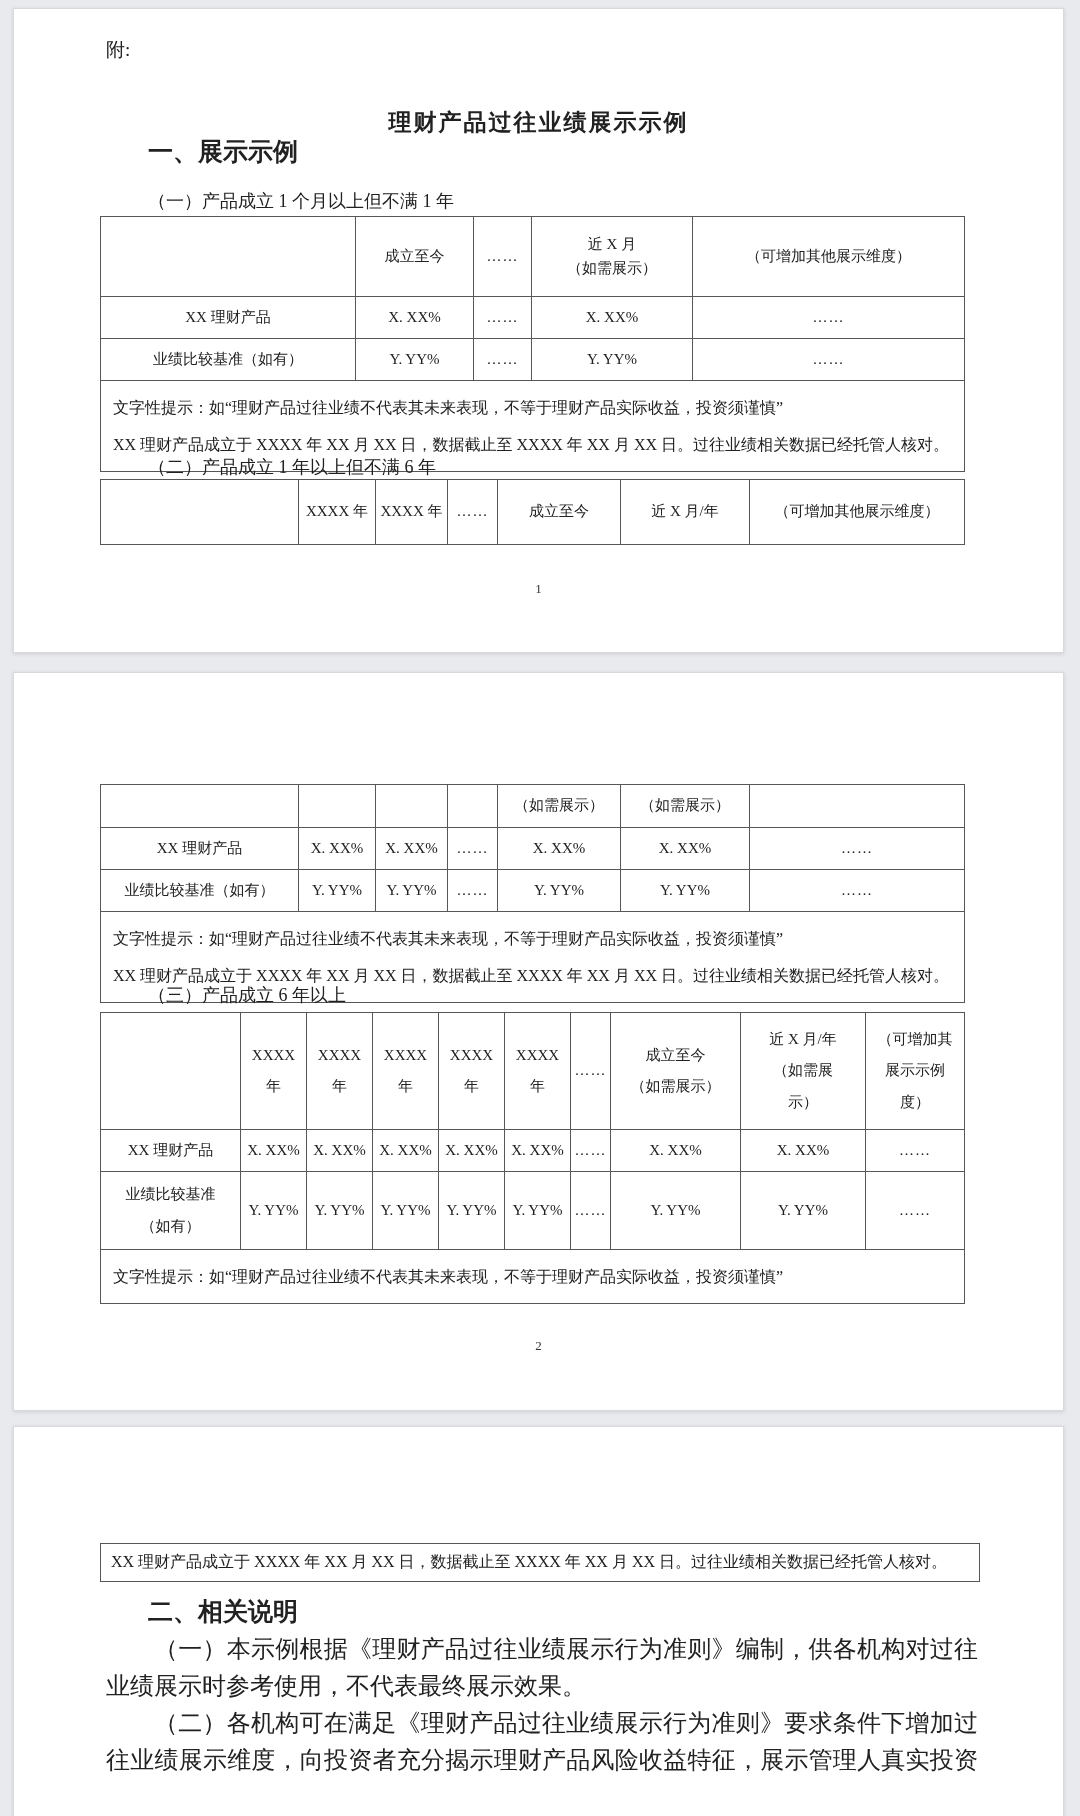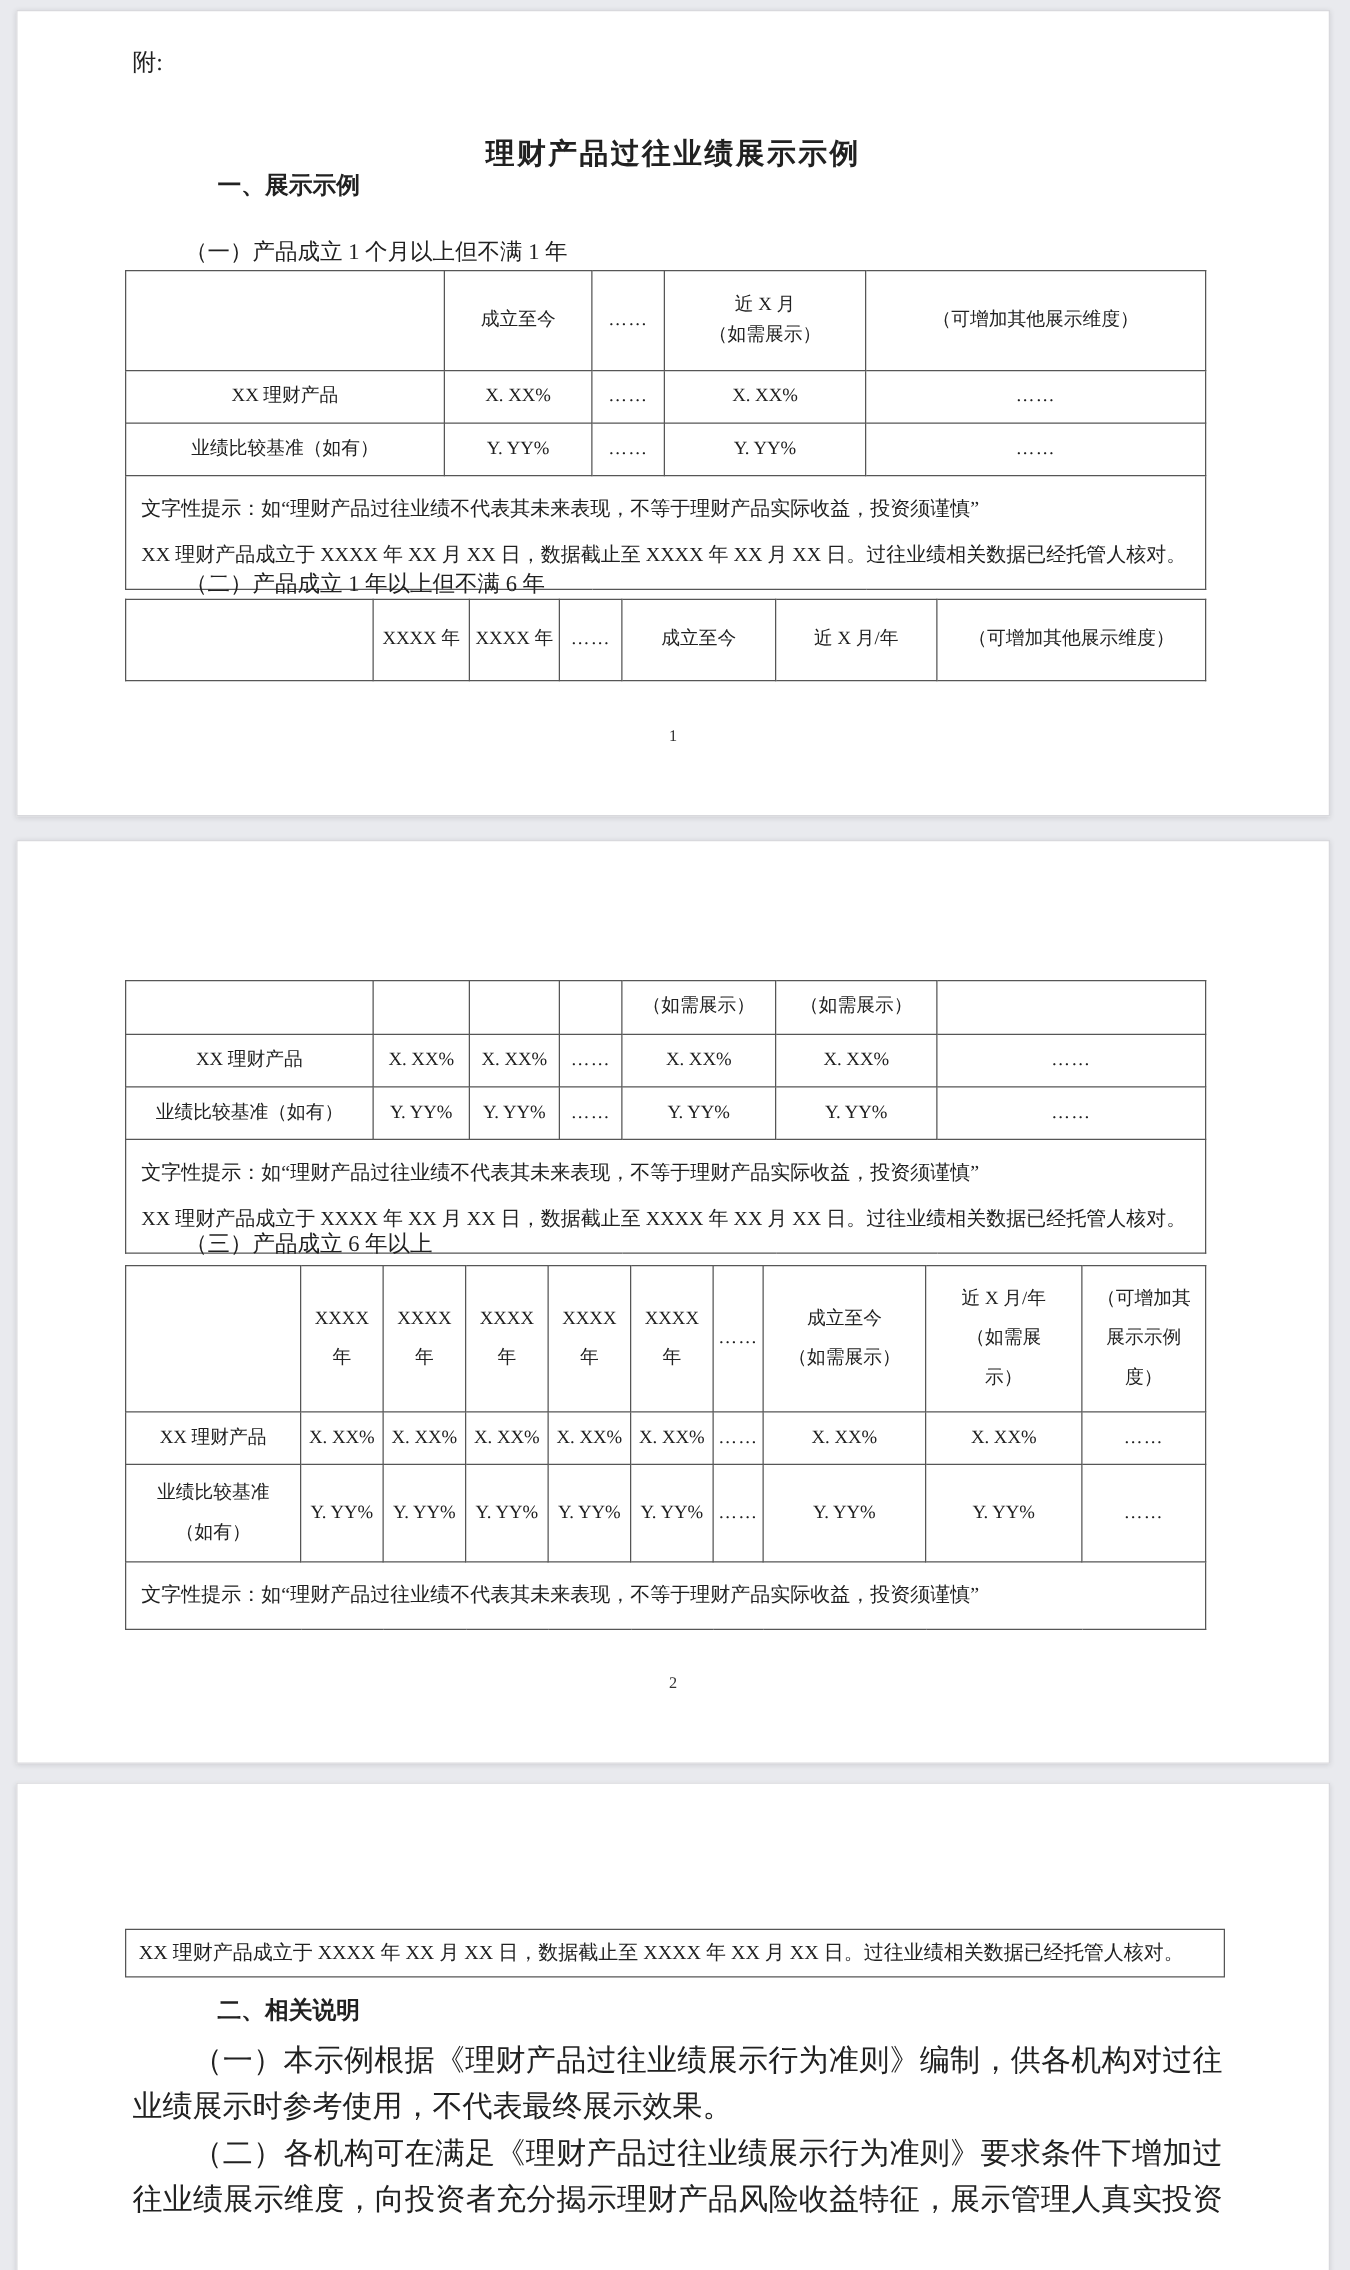--- a/index.html
+++ b/index.html
@@ -14,21 +14,21 @@
     border:1px solid #d9d9dd;box-shadow:0 1px 4px rgba(60,60,70,.16);
     box-sizing:border-box;
   }
   #page1{top:8px;height:645px;}
   #page2{top:672px;height:739px;}
   #page3{top:1426px;height:398px;}
   .abs{position:absolute;}
 
   .attachment{font-size:19px;}
   .doc-title{font-size:23px;font-weight:700;width:100%;text-align:center;letter-spacing:2px;margin:0;}
-  .sec-heading{font-size:19px;font-weight:700;font-family:"Liberation Sans","DejaVu Sans",sans-serif;margin-left:26px;}
+  .sec-heading{font-size:25px;font-weight:700;font-family:"Liberation Sans","DejaVu Sans",sans-serif;}
   .sub-heading{font-size:18px;}
   .page-num{width:100%;text-align:center;font-size:13px;color:#333;}
 
   table{border-collapse:collapse;table-layout:fixed;position:absolute;left:86px;background:#fff;}
   td{
     border:1px solid #565656;text-align:center;vertical-align:middle;
     font-size:15px;padding:2px 3px;white-space:pre-line;overflow:hidden;
     line-height:1.55;
   }
   .t1 .r-hdr td{height:75px;}

